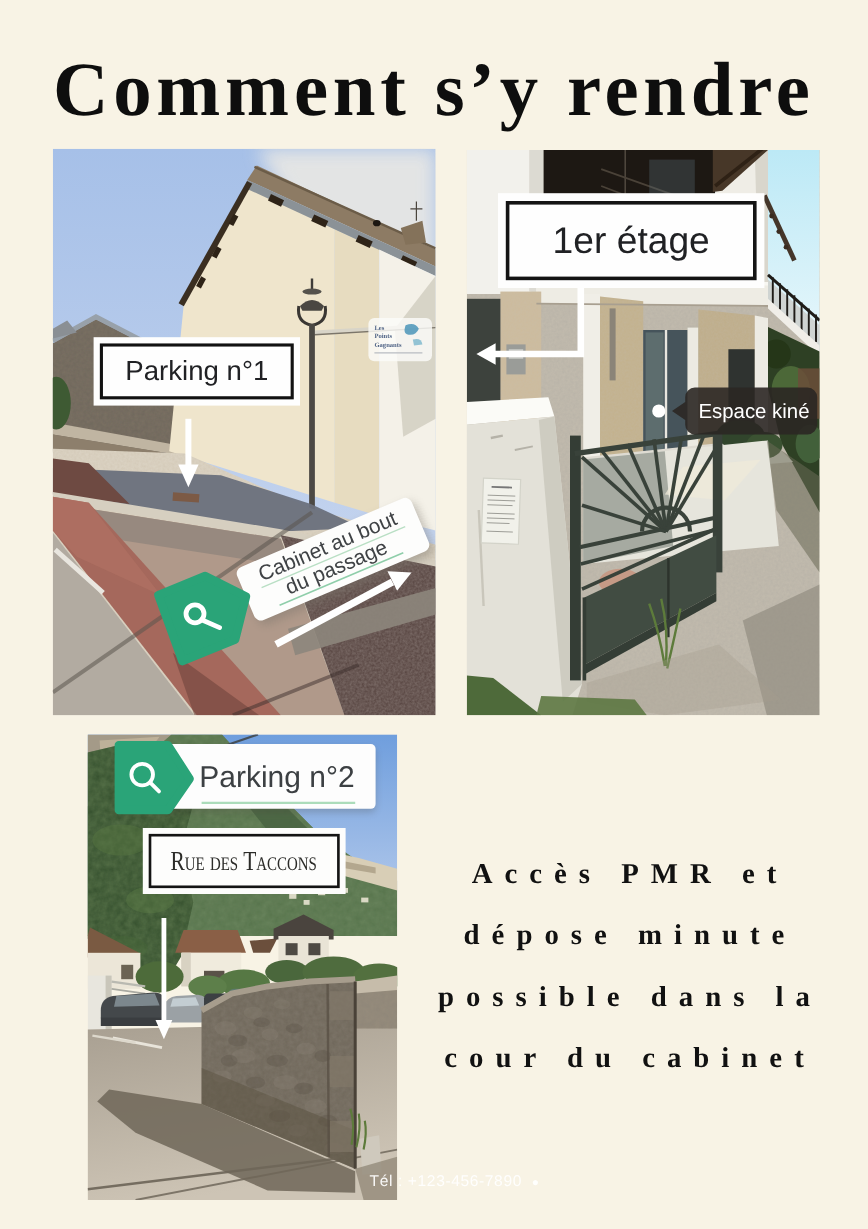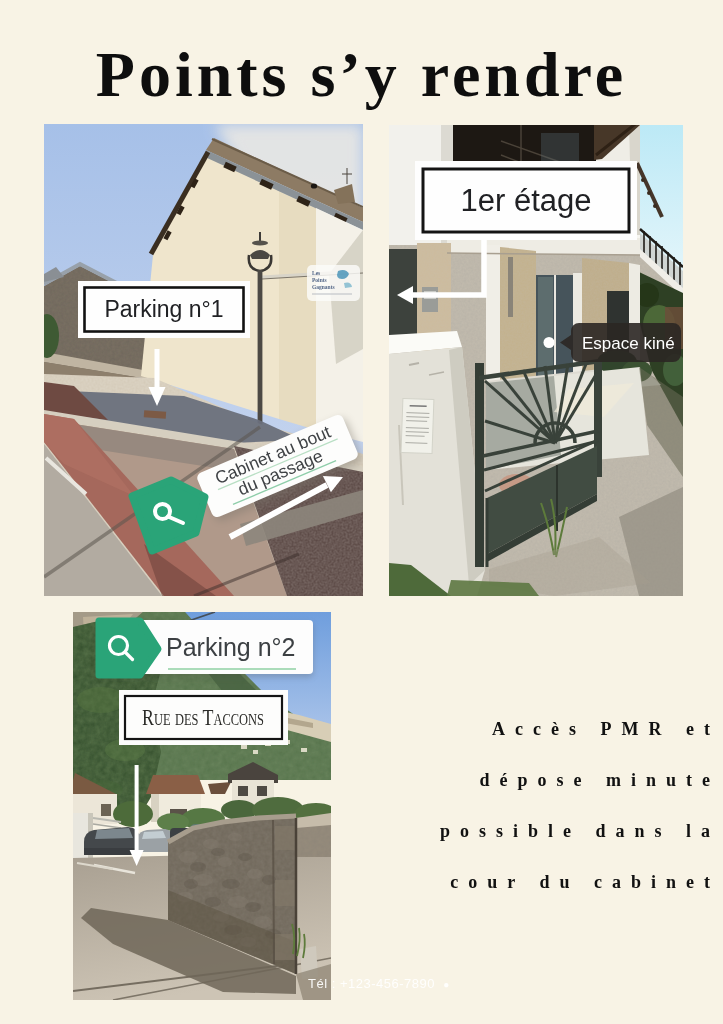--- a/index.html
+++ b/index.html
@@ -2,29 +2,29 @@
 <html><head>
 <meta charset="utf-8">
 <style>
   html,body{margin:0;padding:0}
   body{width:723px;height:1024px;background:#f8f3e5;position:relative;overflow:hidden;
        font-family:"Liberation Sans",sans-serif}
   .abs{position:absolute}
   #title{left:0;top:38px;width:723px;text-align:center;
          font-family:"Liberation Serif",serif;font-weight:bold;
          font-size:64px;color:#0e0e0e;letter-spacing:4px}
-  #cta{left:330px;top:704px;width:390px;text-align:right;
+  #cta{left:330px;top:704px;width:390px;text-align:center;
        font-family:"Liberation Serif",serif;font-weight:bold;
-       font-size:18px;line-height:51px;color:#111;letter-spacing:10px}
+       font-size:24px;line-height:51px;color:#111;letter-spacing:10px}
   #tel{left:308px;top:976px;font-size:13px;color:rgba(255,255,255,0.93);letter-spacing:0.5px}
 </style>
 </head>
 <body>
 
-<div id="title" class="abs">Points s’y rendre</div>
+<div id="title" class="abs">Comment s’y rendre</div>
 
 <svg id="p1" class="abs" style="left:44px;top:124px" width="319" height="472" viewBox="0 0 319 472">
 <defs>
 <linearGradient id="p1sky" x1="0" y1="0" x2="0" y2="1">
   <stop offset="0" stop-color="#a6c0e8"></stop>
         <stop offset="0.7" stop-color="#c3d3ee"></stop>
         <stop offset="1" stop-color="#dde4f2"></stop>
 </linearGradient>
 <filter id="rough">
         <feTurbulence type="fractalNoise" baseFrequency="0.35" numOctaves="2" result="n"></feTurbulence>

